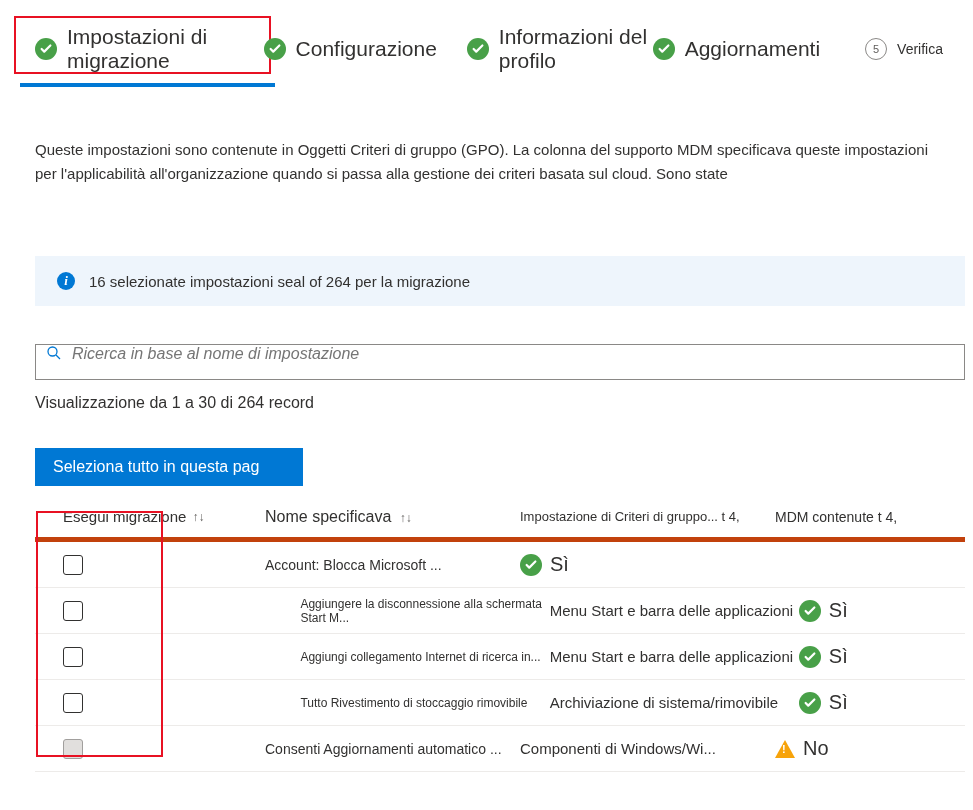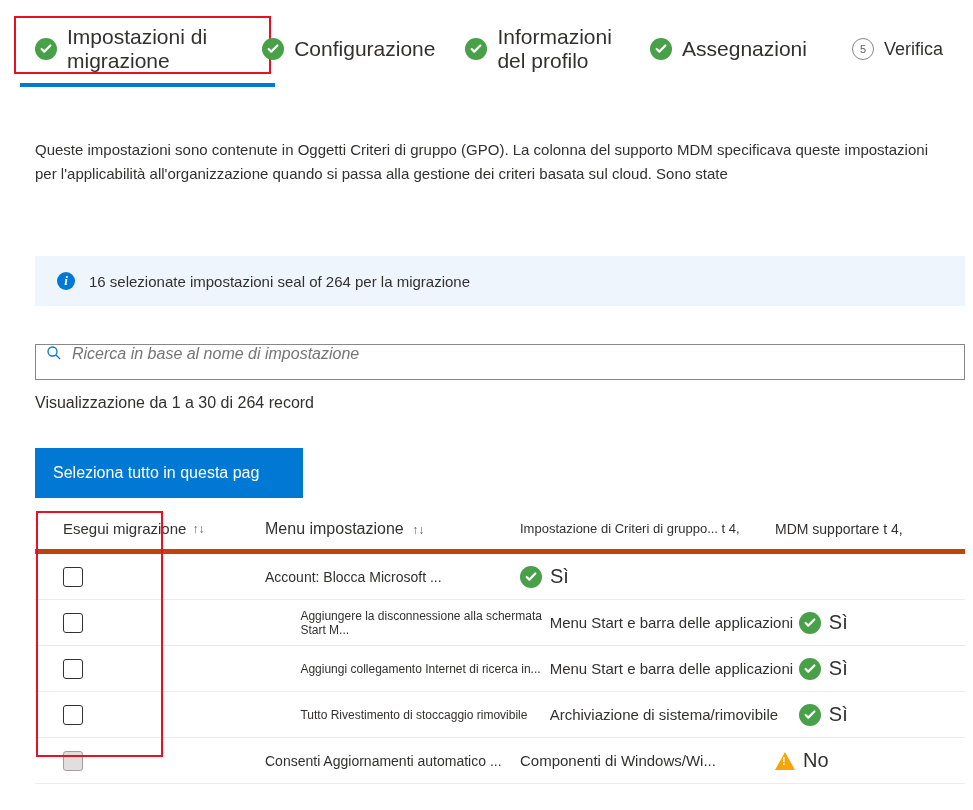--- a/index.html
+++ b/index.html
@@ -147,21 +147,21 @@
 
 .viewing {
   font-size: 16px;
   margin-bottom: 36px;
 }
 
 .select-all-btn {
   background: #0078d4;
   color: #fff;
   border: none;
-  padding: 16px 18px;
+  padding: 10px 18px;
   font-size: 16px;
   cursor: pointer;
   width: 268px;
   text-align: left;
   overflow: hidden;
   white-space: nowrap;
 }
 
 
 .table {
@@ -251,25 +251,25 @@
         </svg>
     </span>
     <span class="step-label">Informazioni del profilo</span>
   </div>
   <div class="step" style="margin-left:-25px;">
     <span class="check-icon">
       <svg viewBox="0 0 16 16">
           <path d="M13 4L6 11 3 8" stroke="#fff" stroke-width="2.5" fill="none" stroke-linecap="round" stroke-linejoin="round"></path>
         </svg>
     </span>
-    <span class="step-label">Assegnazioni</span>
+    <span class="step-label">Aggiornamenti</span>
   </div>
   <div class="step" style="margin-left:15px;">
     <span class="step-number">5</span>
-    <span class="step-label" style="font-size:18px;">Verifica</span>
+    <span class="step-label" style="font-size:14px;">Verifica</span>
   </div>
 </div>
 
 <p class="desc">Queste impostazioni sono contenute in Oggetti Criteri di gruppo (GPO). La colonna del supporto MDM specificava queste impostazioni per l'applicabilità all'organizzazione quando si passa alla gestione dei criteri basata sul cloud. Sono state</p>
 
 <div class="banner">
   <span class="info-icon">i</span>
   <span>16 selezionate impostazioni seal of 264 per la migrazione</span>
 </div>
 
@@ -287,25 +287,25 @@
 
 <button class="select-all-btn">Seleziona tutto in questa pag</button>
 
 <div class="table">
   <div class="thead">
     <div class="col1">
       <span>Esegui migrazione</span>
       <span class="sort-arrow">↑↓</span>
     </div>
     <div class="col2">
-      <span>Menu impostazione</span>
+      <span>Nome specificava</span>
       <span class="sort-arrow" style="margin-left:4px;">↑↓</span>
     </div>
     <div class="col3">Impostazione di Criteri di gruppo... t 4,</div>
-    <div class="col4" style="font-size:14px;">MDM supportare t 4,</div>
+    <div class="col4" style="font-size:14px;">MDM contenute t 4,</div>
   </div>
   <div id="rows">
       <div class="trow">
         <div class="col1">
           <div class="checkbox"></div>
         </div>
         <div class="col2">Account: Blocca Microsoft ...</div>
         <div class="col4">
           <span class="check-icon">
             <svg viewBox="0 0 16 16">

